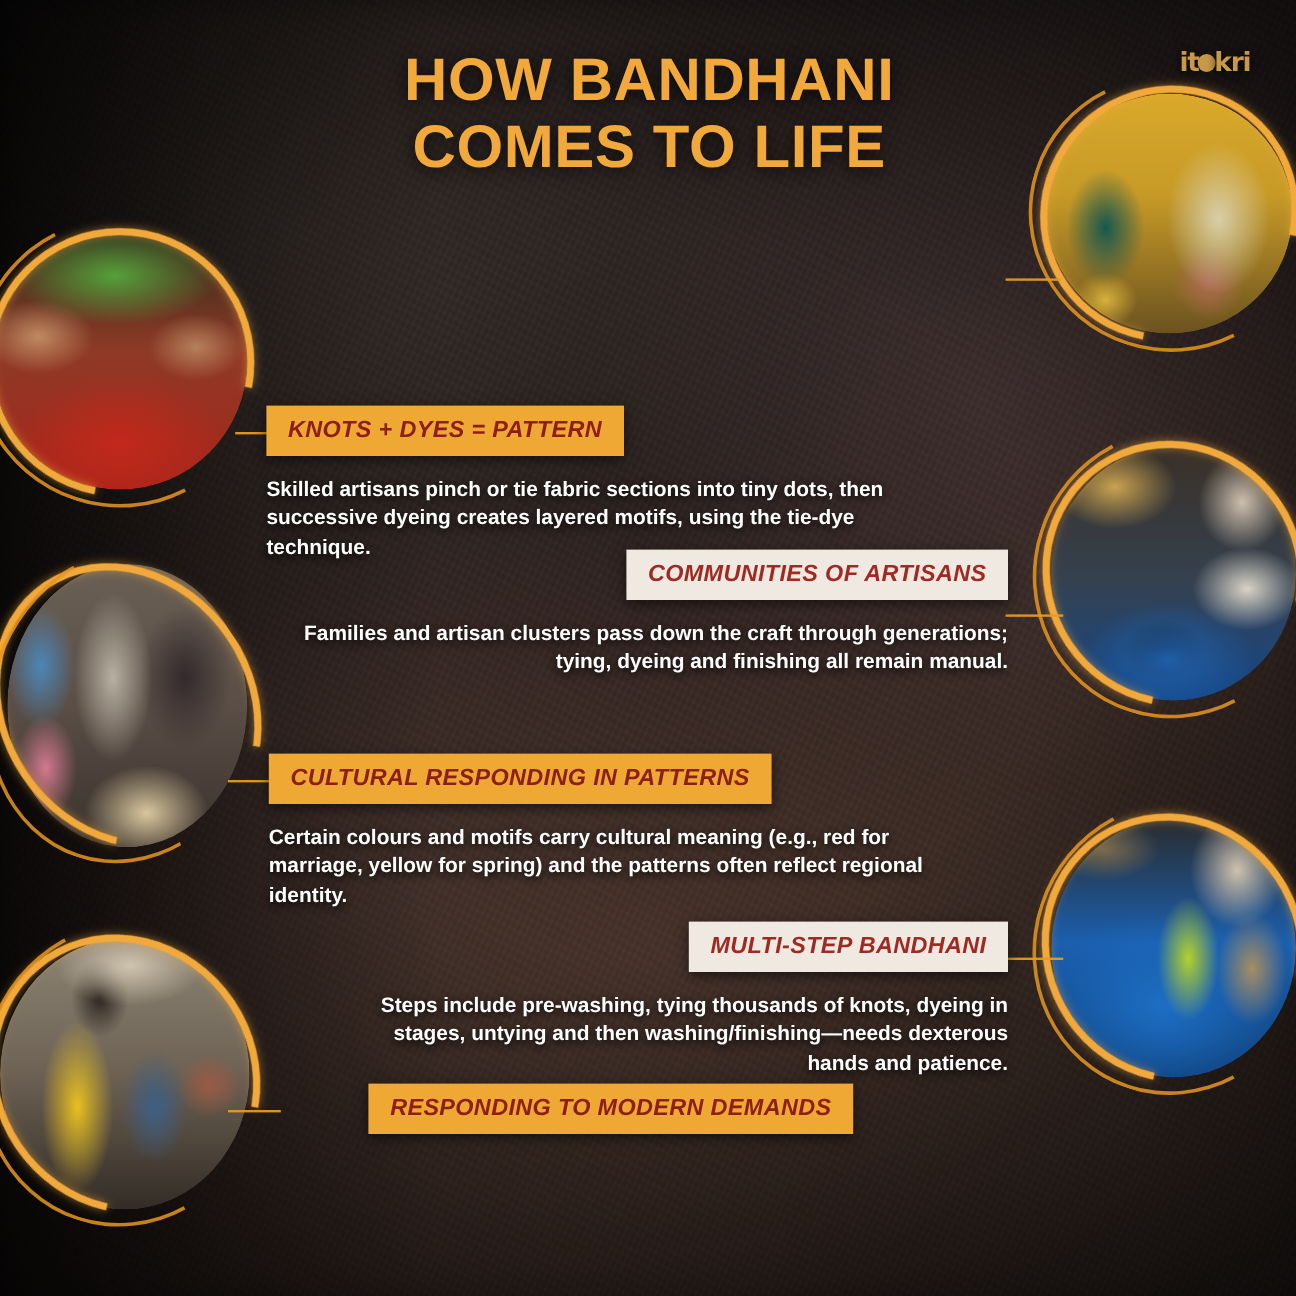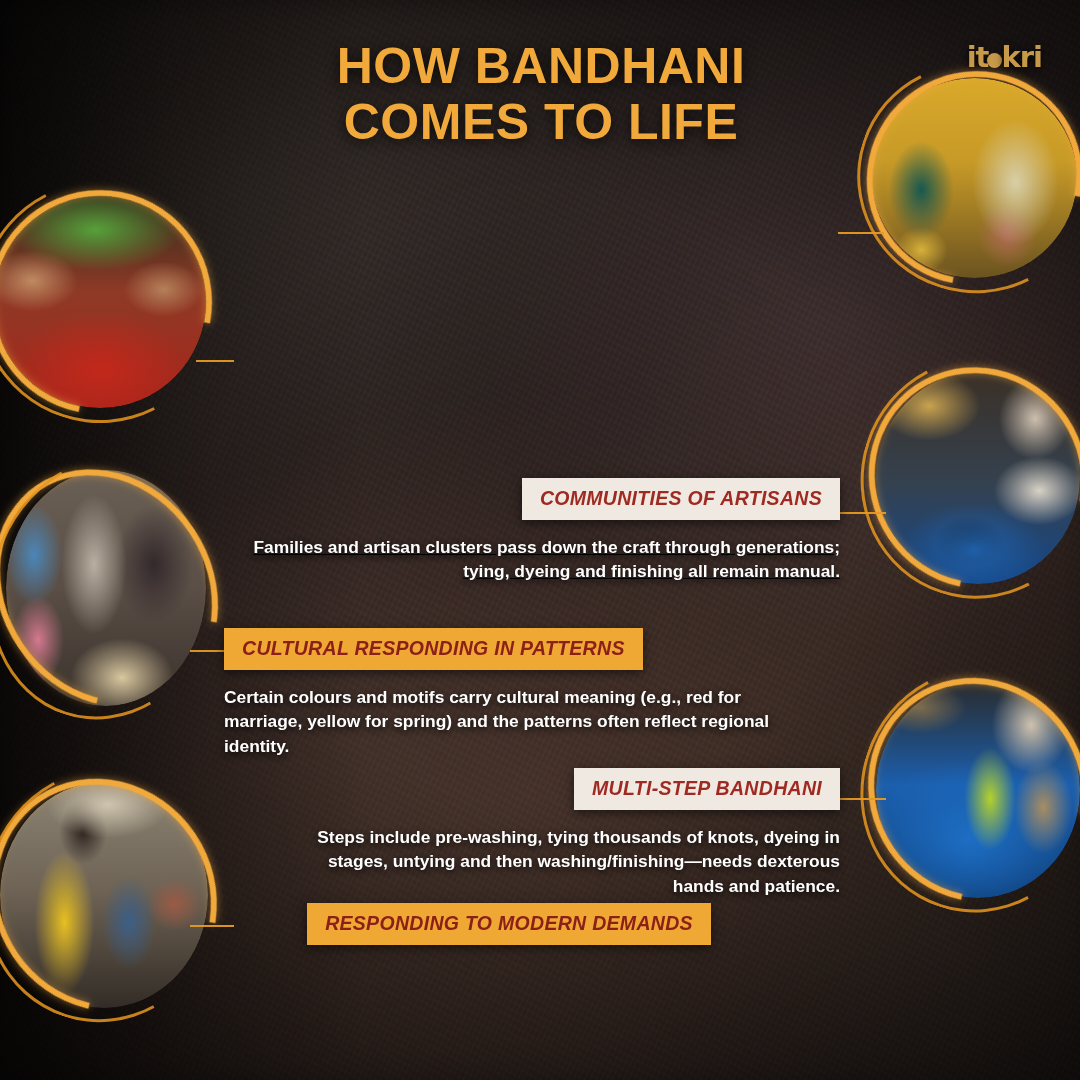--- a/index.html
+++ b/index.html
@@ -45,21 +45,21 @@
 
   
   .title{
     position:absolute;left:2px;right:0;top:38px;text-align:center;
     color:#f0a93a;font-weight:bold;font-size:50px;line-height:1.12;
     letter-spacing:.5px;text-shadow:0 3px 14px rgba(0,0,0,.75);
     white-space:pre-line;
   }
   .logo{
     position:absolute;right:38px;top:40px;
-    color:#c79a4a;font-size:29px;font-weight:bold;letter-spacing:-1px;
+    color:#c79a4a;font-size:22px;font-weight:bold;letter-spacing:-1px;
     font-family:"DejaVu Sans",sans-serif;
     text-shadow:0 2px 8px rgba(0,0,0,.8);
   }
   .logo .dotdisc{
     display:inline-block;width:15px;height:15px;border-radius:50%;
     background:#c79a4a;vertical-align:-1px;margin:0 -1px;
   }
 
   
   .photo{position:absolute;border-radius:50%;overflow:hidden;}
@@ -212,22 +212,28 @@
   <div class="ring" style="left:-6px;top:776px;width:220px;height:238px;"></div>
 
   <div class="connector" style="left:838px;top:232px;width:46px;"></div>
   <div class="connector" style="left:196px;top:360px;width:38px;"></div>
   <div class="connector" style="left:838px;top:512px;width:48px;"></div>
   <div class="connector" style="left:190px;top:650px;width:44px;"></div>
   <div class="connector" style="left:838px;top:798px;width:48px;"></div>
   <div class="connector" style="left:190px;top:925px;width:44px;"></div>
 
 
-
-  <div class="section" style="left:240px;top:478px;width:600px;text-decoration:underline;">
+  <div class="section" style="left:222px;top:338px;width:545px;">
+    <div style="text-align:left;">
+      <div class="banner amber">KNOTS + DYES = PATTERN</div>
+    </div>
+    <div class="body left">Skilled artisans pinch or tie fabric sections into tiny dots, then successive dyeing creates layered motifs, using the tie-dye technique.</div>
+  </div>
+
+  <div class="section" style="left:240px;top:458px;width:600px;">
     <div style="text-align:right;">
       <div class="banner cream">COMMUNITIES OF ARTISANS</div>
     </div>
     <div class="body right">Families and artisan clusters pass down the craft through generations; tying, dyeing and finishing all remain manual.</div>
   </div>
 
   <div class="section" style="left:224px;top:628px;width:560px;">
     <div style="text-align:left;">
       <div class="banner amber">CULTURAL RESPONDING IN PATTERNS</div>
     </div>

